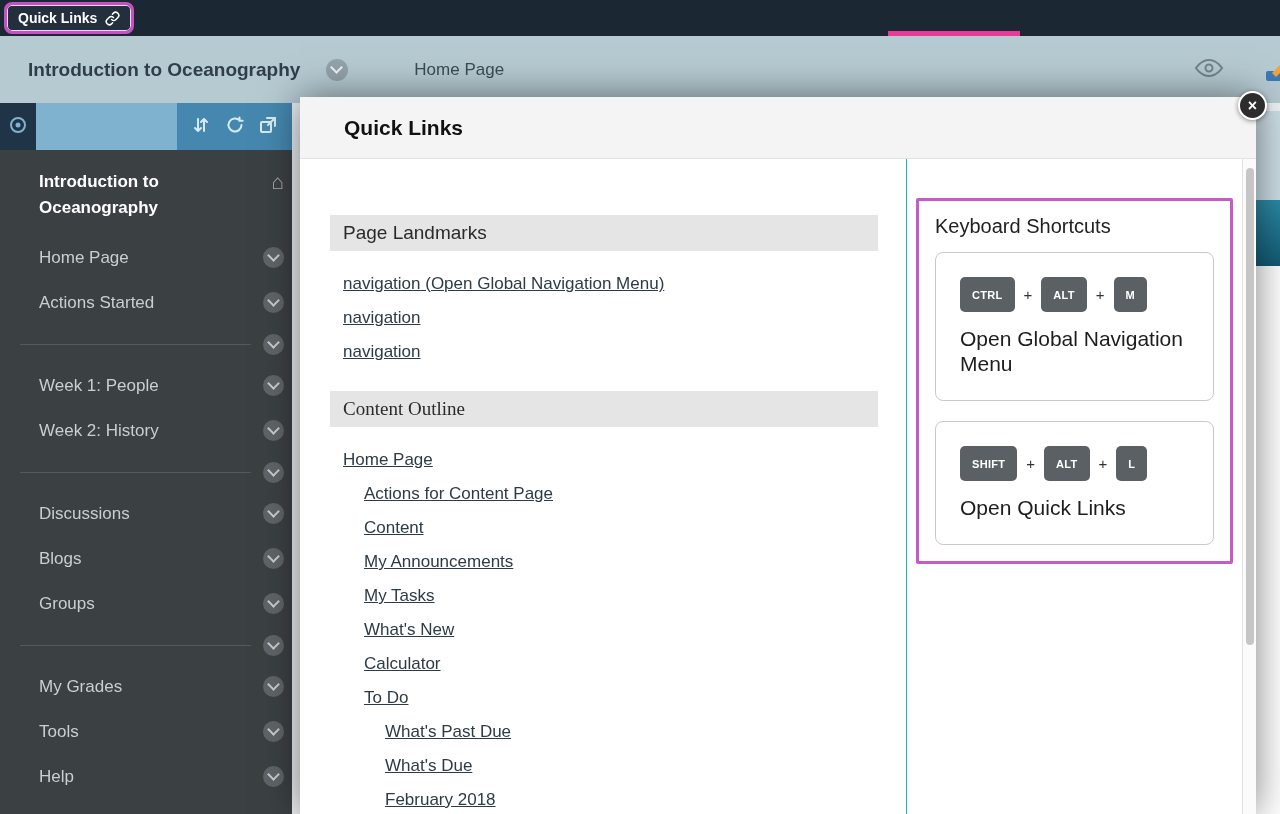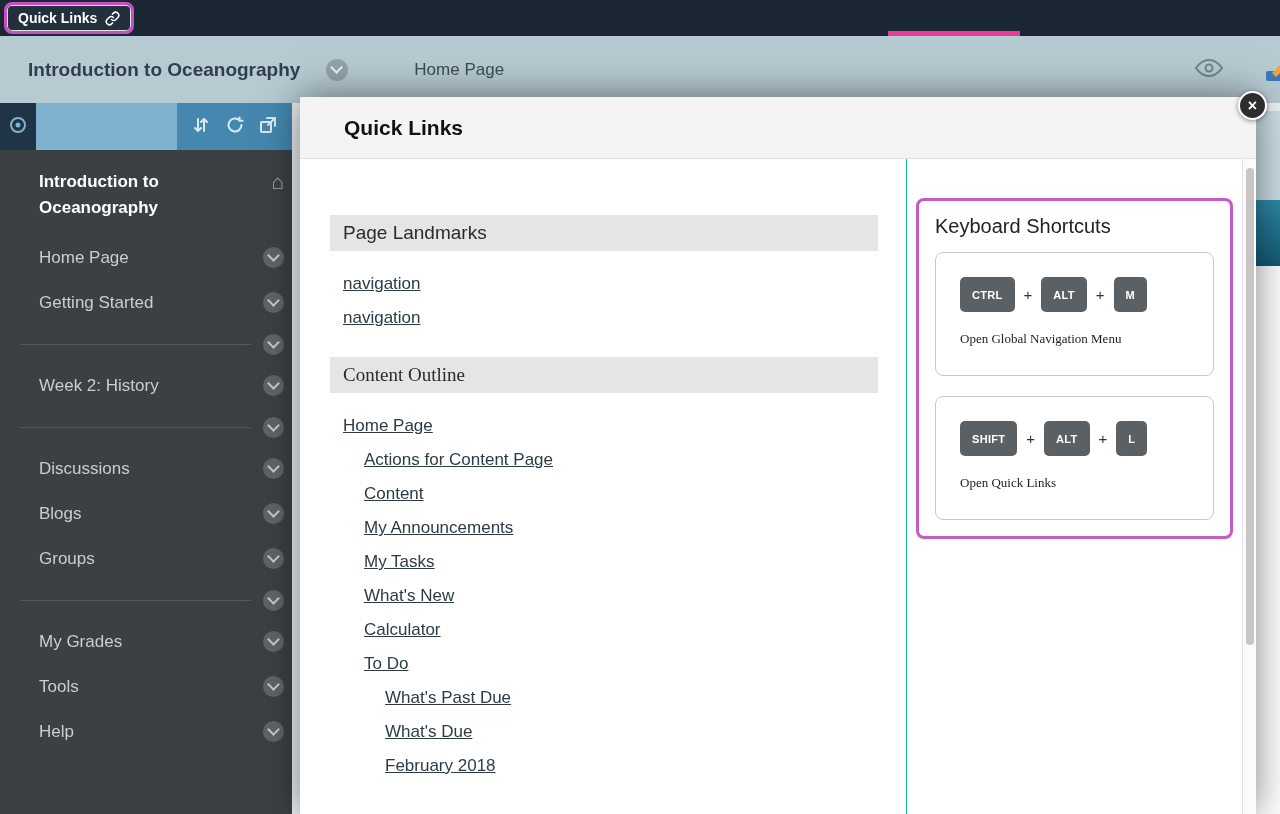--- a/index.html
+++ b/index.html
@@ -63,29 +63,29 @@
   .modal-body { display:flex; height:655px; overflow:hidden; }
   .col-left { width:607px; padding:56px 28px 0 30px; border-right:1px solid #14b8a6; overflow:hidden; }
   .section-bar { height:36px; background:#e5e5e5; display:flex; align-items:center; padding-left:13px;
     font-size:19px; color:#2b2b2b; }
   .links { margin-top:16px; }
   .outline-bar { margin-top:22px;font-family:Liberation Serif, serif; }
   .link-row { height:34px; display:flex; align-items:center; }
   .indent-0 { padding-left:13px; } .indent-1 { padding-left:34px; } .indent-2 { padding-left:55px;text-align:center; }
   a.qlink { color:#2d3b45; font-size:17px; text-decoration:underline; cursor:pointer; }
   .col-right { flex:1; padding:39px 0 0 9px; }
-  .shortcut-panel { width:317px; border:3px solid #c45bc7; border-radius:8px; padding:12px 16px 16px; background:#fff; }
+  .shortcut-panel { width:317px; border:3px solid #c45bc7; border-radius:2px; padding:12px 16px 16px; background:#fff; }
   .sc-heading { font-size:20px; color:#222; margin:2px 0 14px; font-weight:normal; }
   .sc-card { border:1px solid #c9c9c9; border-radius:8px; padding:24px; background:#fff; }
   .sc-card + .sc-card { margin-top:20px; }
   .keys-row { display:flex; align-items:center; gap:9px; margin-bottom:14px; }
   .keycap { background:#5a6064; color:#fff; font-size:11px; font-weight:bold; letter-spacing:.3px;
     border-radius:5px; padding:0 12px; height:35px; display:flex; align-items:center; }
   .plus { color:#333; font-size:15px; }
-  .sc-desc { font-size:13px; color:#1d1d1d; line-height:25px;font-family:Liberation Serif, serif; }
+  .sc-desc { font-size:21px; color:#1d1d1d; line-height:25px; }
   .scroll-strip { width:14px; position:relative; border-left:1px solid #e2e2e2; background:#fbfbfb; }
   .scroll-thumb { position:absolute; left:3px; top:9px; width:8px; height:477px; border-radius:4px; background:#c6c6c6; cursor:pointer; }
 </style>
 </head>
 <body>
 
 <div class="screen">
 
   <div class="top-bar">
     <button class="quick-links-btn">
@@ -163,25 +163,29 @@
     <div class="side-title">
       <span class="title-text">Introduction to Oceanography</span>
       <span class="home-glyph">⌂</span>
     </div>
 
     <div class="side-item">
       <span class="item-label">Home Page</span>
       <span class="chev-circle"></span>
     </div>
     <div class="side-item">
-      <span class="item-label">Getting Started</span>
+      <span class="item-label">Actions Started</span>
       <span class="chev-circle"></span>
     </div>
     <div class="side-divider">
       <span class="line"></span>
+      <span class="chev-circle"></span>
+    </div>
+    <div class="side-item">
+      <span class="item-label">Week 1: People</span>
       <span class="chev-circle"></span>
     </div>
     <div class="side-item">
       <span class="item-label">Week 2: History</span>
       <span class="chev-circle"></span>
     </div>
     <div class="side-divider">
       <span class="line"></span>
       <span class="chev-circle"></span>
     </div>
@@ -227,20 +231,23 @@
     </div>
     <button class="close-btn">
       <span>×</span>
     </button>
 
     <div class="modal-body">
 
       <div class="col-left">
         <div class="section-bar">Page Landmarks</div>
         <div class="links">
+          <div class="link-row indent-0">
+            <a class="qlink">navigation (Open Global Navigation Menu)</a>
+          </div>
           <div class="link-row indent-0">
             <a class="qlink">navigation</a>
           </div>
           <div class="link-row indent-0">
             <a class="qlink">navigation</a>
           </div>
         </div>
 
         <div class="section-bar outline-bar">Content Outline</div>
         <div class="links">

